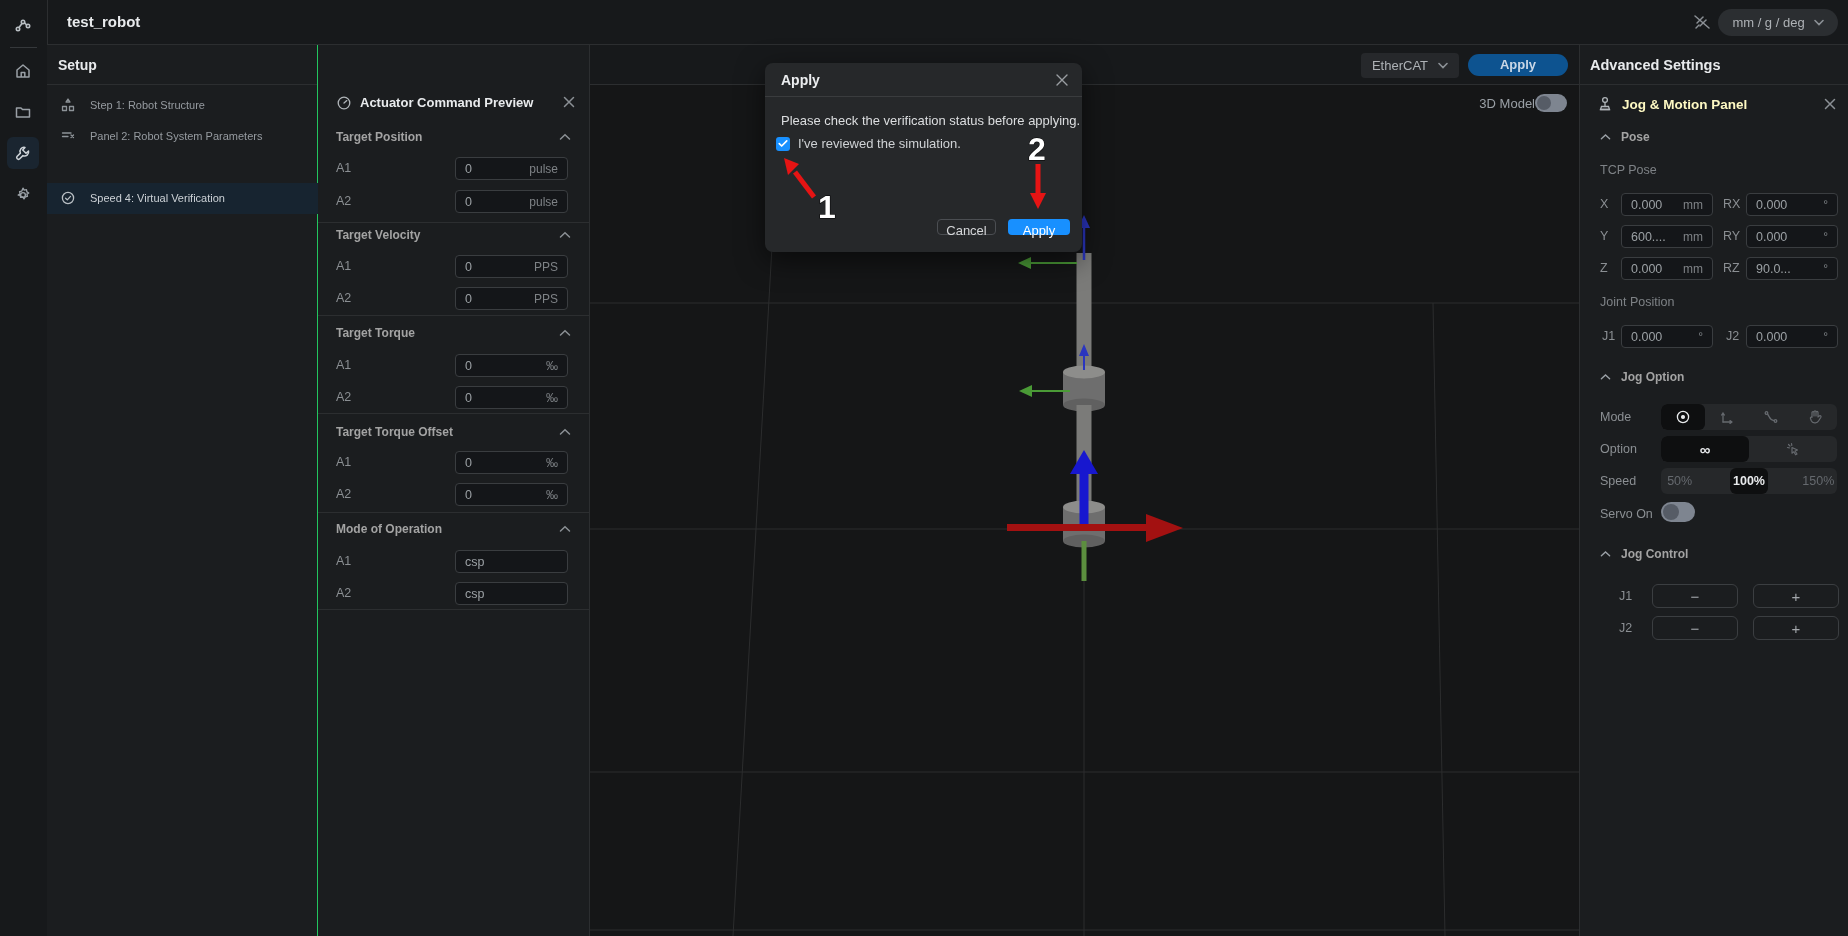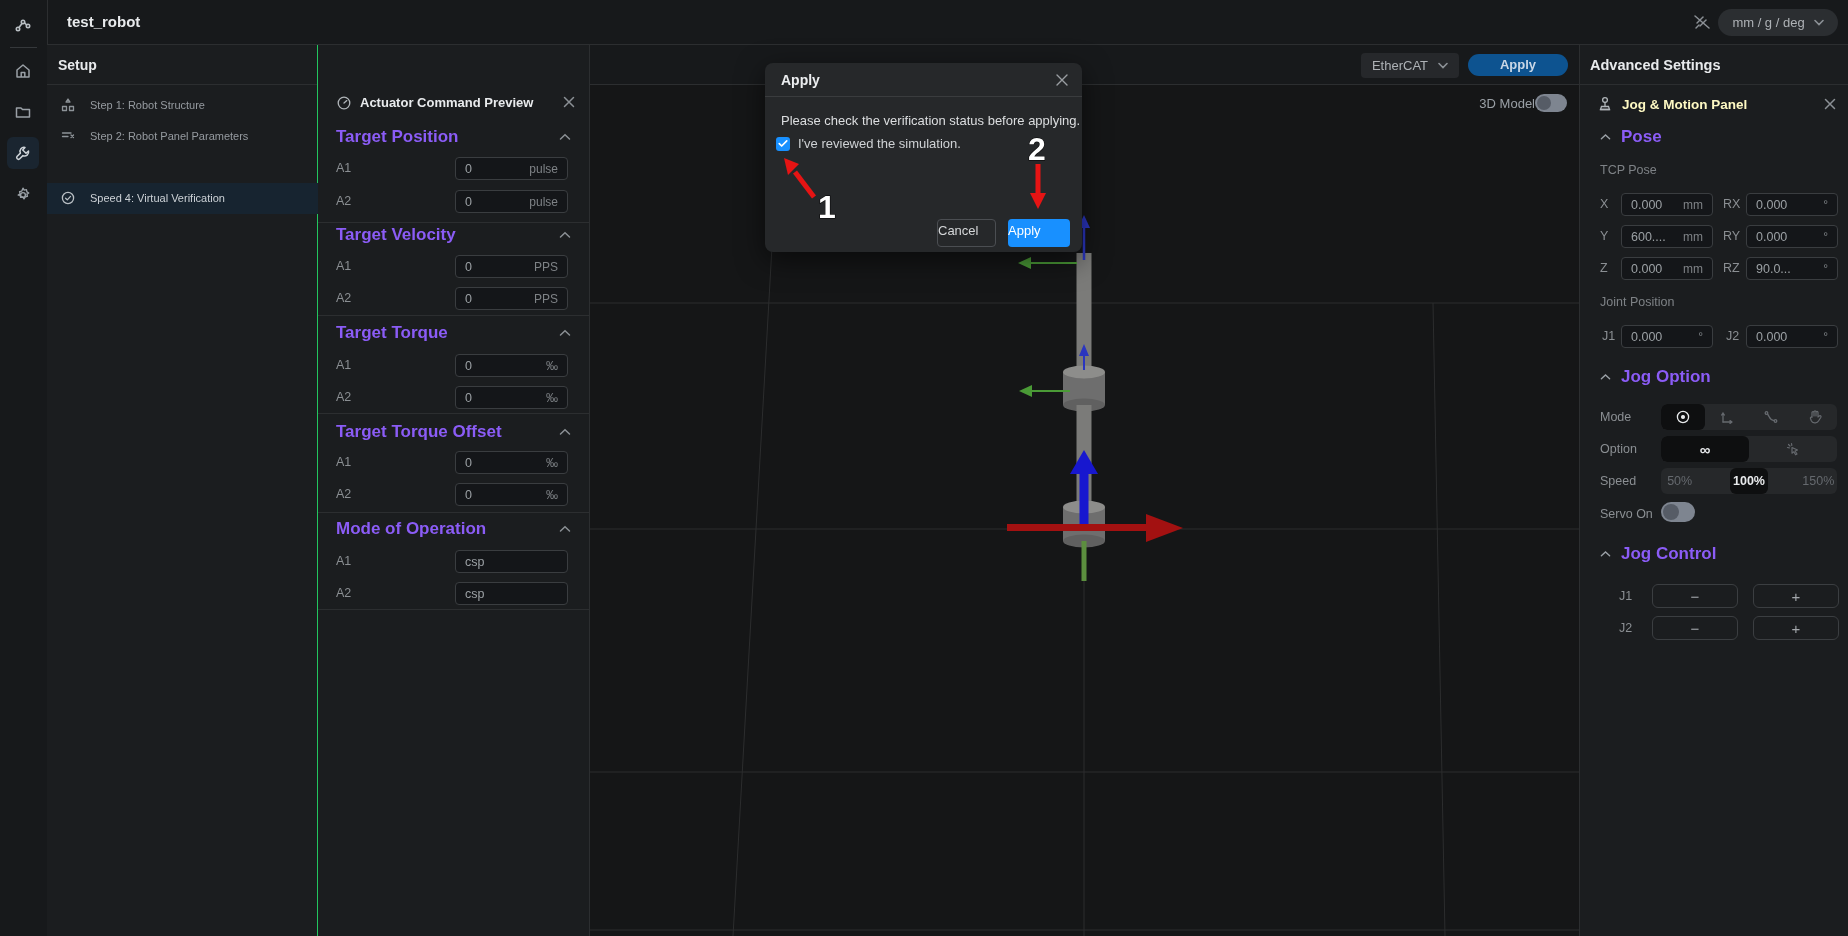--- a/index.html
+++ b/index.html
@@ -9,21 +9,21 @@
   .panel{position:absolute;background:#1b1d1f;box-sizing:border-box;}
   .phead{position:absolute;left:0;top:0;right:0;height:40px;border-bottom:1px solid #2c2e30;
          box-sizing:border-box;}
   .phead .t{position:absolute;top:0;line-height:40px;font-size:14px;font-weight:bold;color:#e8eaec;}
   .lbl{position:absolute;font-size:12.5px;color:#8b8f93;height:16px;line-height:16px;}
   .inputbox{position:absolute;display:flex;align-items:center;justify-content:space-between;
             background:#141619;border:1px solid #3a3d40;border-radius:4px;height:23px;
             padding:0 9px;box-sizing:border-box;}
   .inputbox .val{font-size:12.5px;color:#9ba0a4;white-space:nowrap;}
   .inputbox .sfx{font-size:12px;color:#7e8286;white-space:nowrap;}
-  .sec-title{position:absolute;font-size:17px;font-weight:bold;color:#8b5cf6;height:16px;line-height:16px;}
+  .sec-title{position:absolute;font-size:12px;font-weight:bold;color:#a3a3a3;height:16px;line-height:16px;}
   .divider{position:absolute;left:0;right:0;height:1px;background:#2c2e30;}
   .icon{display:inline-flex;align-items:center;justify-content:center;}
   svg{display:block;}
   .chev-up{position:absolute;width:12px;height:12px;}
   
   #icon-sidebar{left:0;top:0;width:47px;height:936px;background:#17191b;border-right:1px solid #2c2e30;}
   .side-ic{position:absolute;left:7px;width:32px;height:32px;border-radius:6px;
            display:flex;align-items:center;justify-content:center;color:#9aa0a6;}
   .side-ic.active{background:#1a2530;color:#cdd3d8;}
   
@@ -47,21 +47,21 @@
   
   #modal{position:absolute;left:765px;top:63px;width:317px;height:189px;background:#26282a;
          border-radius:8px;box-shadow:0 8px 28px rgba(0,0,0,.55);z-index:40;}
   #modal .mhead{position:absolute;left:0;top:0;right:0;height:34px;border-bottom:1px solid #3a3c3e;box-sizing:border-box;}
   #modal .mtitle{position:absolute;left:16px;top:0;line-height:34px;font-size:14px;font-weight:bold;color:#eceef0;}
   #modal .mclose{position:absolute;right:13px;top:10px;width:14px;height:14px;color:#9a9ea2;cursor:pointer;}
   #modal .msg{position:absolute;left:16px;top:50px;font-size:13px;color:#dcdee0;}
   #modal .cbrow{position:absolute;left:11px;top:73px;display:flex;align-items:center;}
   #modal .cb{width:14px;height:14px;border-radius:3px;background:#1890ff;display:flex;align-items:center;justify-content:center;}
   #modal .cblabel{margin-left:8px;font-size:13px;color:#cfd2d5;}
-  .btn{position:absolute;height:28px;border-radius:4px;font-size:13px;line-height:24px;box-sizing:border-box;cursor:pointer;}
+  .btn{position:absolute;height:16px;border-radius:4px;font-size:13px;line-height:24px;text-align:center;box-sizing:border-box;cursor:pointer;}
   .btn.ghost{border:1px solid #4b4e52;color:#d5d7d9;background:transparent;line-height:22px;}
   .btn.primary{background:#1890ff;color:#ffffff;}
   #annot{position:absolute;left:0;top:0;z-index:50;pointer-events:none;}
 </style>
 </head>
 <body>
 
 <div id="app">
 
   <div id="topbar" class="abs">
@@ -135,21 +135,21 @@
       <span class="st">Step 1: Robot Structure</span>
     </div>
     <div class="step-row" style="top:76px;">
       <span class="sic">
         <svg width="16" height="16" viewBox="0 0 16 16" fill="none" stroke="currentColor" stroke-width="1.3" stroke-linecap="round">
           <path d="M2.5 5 H11"></path>
             <path d="M2.5 8.5 H8"></path>
             <path d="M11 7 L13.5 9.5 M13.5 7 L11 9.5"></path>
         </svg>
         </span>
-      <span class="st">Step 2: Robot Panel Parameters</span>
+      <span class="st">Panel 2: Robot System Parameters</span>
     </div>
     <div class="step-row active" style="top:138px;">
       <span class="sic" style="color:#b9bfc4;">
         <svg width="16" height="16" viewBox="0 0 16 16" fill="none" stroke="currentColor" stroke-width="1.3" stroke-linecap="round" stroke-linejoin="round">
           <circle cx="8" cy="8" r="5.6"></circle>
             <path d="M5.6 8.2 L7.3 9.9 L10.5 6.4"></path>
         </svg>
         </span>
       <span class="st">Speed 4: Virtual Verification</span>
     </div>

